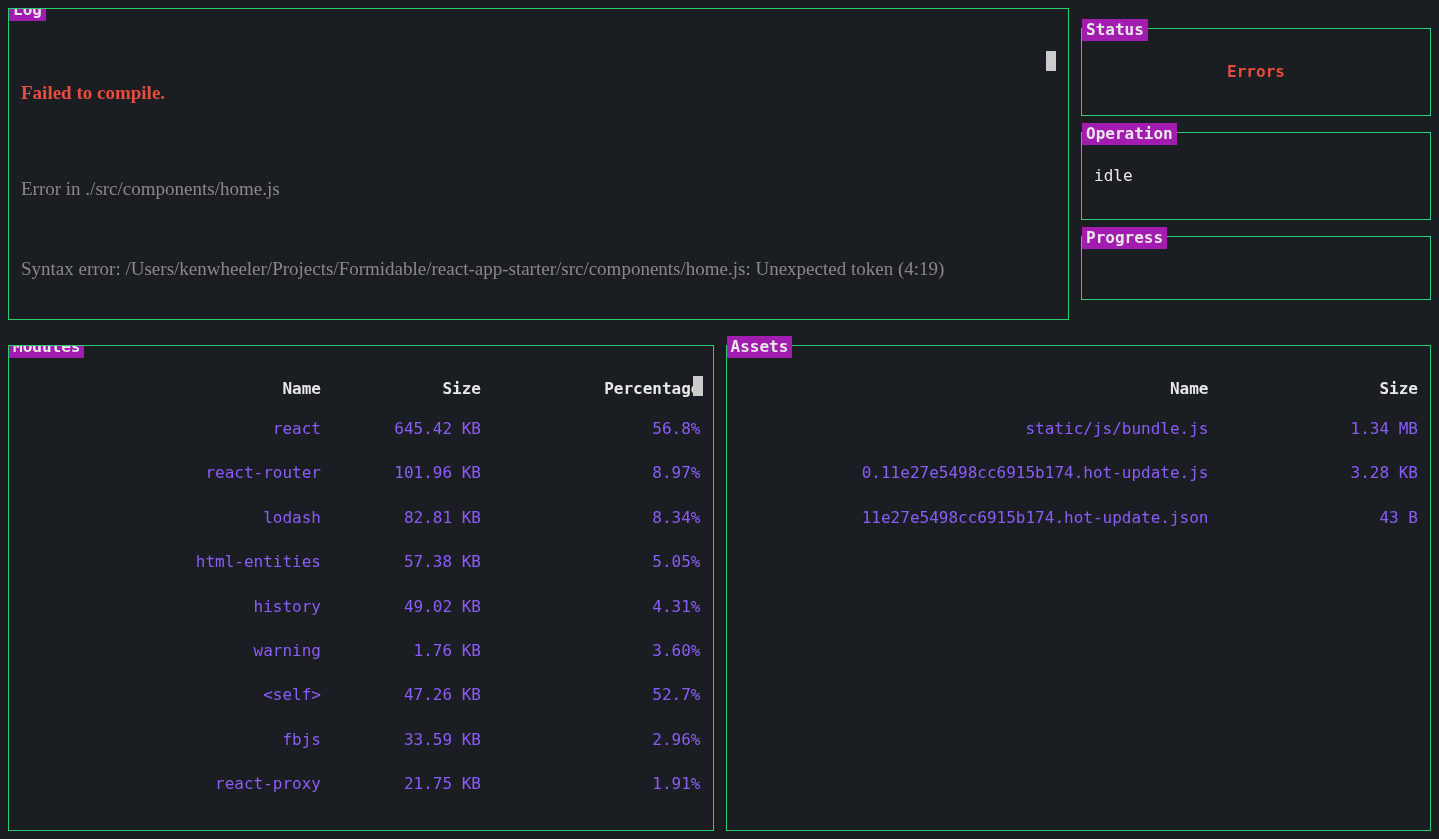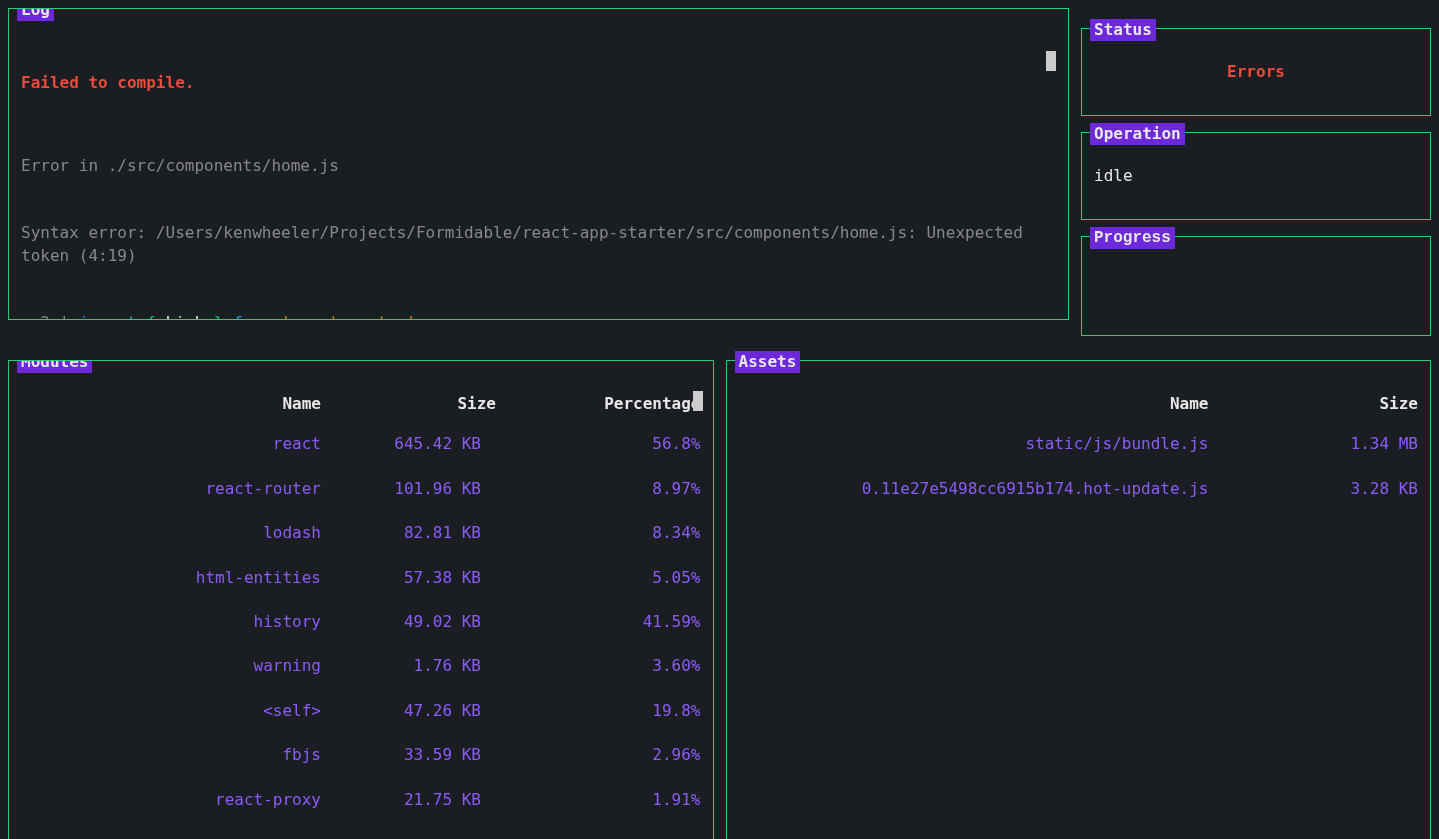--- a/index.html
+++ b/index.html
@@ -26,22 +26,22 @@
       height: 100%;
     }
     .panel {
       border: 1px solid #2ecc71;
       position: relative;
       padding: 18px 12px 12px 12px;
     }
     .panel-title {
       position: absolute;
       top: -10px;
-      left: 8px;
-      background: #6d28d9;
+      left: 0;
+      background: #a21caf;
       padding: 0 4px;
       color: #e8e8e8;
       font-weight: bold;
     }
     .log-panel {
       grid-column: 1;
       grid-row: 1;
       height: 312px;
       position: relative;
       overflow: hidden;
@@ -54,22 +54,21 @@
       gap: 16px;
     }
     .status-panel {
       height: 88px;
       margin-top: 20px;
     }
     .operation-panel {
       height: 88px;
     }
     .progress-panel {
-      height: 100px;
-      font-family: Liberation Mono, monospace;
+      height: 64px;
     }
     .modules-panel {
       grid-column: 1;
       grid-row: 2;
       position: relative;
       overflow: hidden;
     }
     .assets-panel {
       grid-column: 2;
       grid-row: 2;
@@ -78,21 +77,22 @@
       grid-column: 1 / 3;
       grid-row: 2;
       display: grid;
       grid-template-columns: 1fr 1fr;
       gap: 12px;
       text-align: right;
     }
     .log-content {
       color: #888;
       white-space: pre-wrap;
-      font-size: 16px;
+      font-size: 19px;
+      font-family: Liberation Serif, serif;
     }
     .log-error-header {
       color: #e74c3c;
       font-weight: bold;
       margin-bottom: 16px;
       display: block;
     }
     .code-line {
       white-space: pre;
     }
@@ -112,21 +112,20 @@
     }
     .table {
       width: 100%;
     }
     .table-header {
       display: flex;
       margin-bottom: 18px;
       font-weight: bold;
       color: #e8e8e8;
       padding-top: 14px;
-      gap: 15px;
     }
     .table-row {
       display: flex;
       margin-bottom: 22px;
       color: #8b5cf6;
     }
     .col-name { flex: 0 0 300px; }
     .col-size { flex: 0 0 160px; }
     .col-pct { flex: 1; }
     .col-name.indent1 { padding-left: 24px; }
@@ -209,31 +208,31 @@
               <div class="col-pct">8.34%</div>
             </div>
             <div class="table-row">
               <div class="col-name">html-entities</div>
               <div class="col-size">57.38 KB</div>
               <div class="col-pct">5.05%</div>
             </div>
             <div class="table-row">
               <div class="col-name">history</div>
               <div class="col-size">49.02 KB</div>
-              <div class="col-pct">41.59%</div>
+              <div class="col-pct">4.31%</div>
             </div>
             <div class="table-row">
               <div class="col-name indent1">warning</div>
               <div class="col-size">1.76 KB</div>
               <div class="col-pct">3.60%</div>
             </div>
             <div class="table-row">
               <div class="col-name indent1">&lt;self&gt;</div>
               <div class="col-size">47.26 KB</div>
-              <div class="col-pct">19.8%</div>
+              <div class="col-pct">52.7%</div>
             </div>
             <div class="table-row">
               <div class="col-name">fbjs</div>
               <div class="col-size">33.59 KB</div>
               <div class="col-pct">2.96%</div>
             </div>
             <div class="table-row">
               <div class="col-name">react-proxy</div>
               <div class="col-size">21.75 KB</div>
               <div class="col-pct">1.91%</div>
@@ -252,18 +251,22 @@
         </div>
         <div id="assets-rows">
             <div class="table-row">
               <div class="assets-col-name">static/js/bundle.js</div>
               <div class="assets-col-size">1.34 MB</div>
             </div>
             <div class="table-row">
               <div class="assets-col-name">0.11e27e5498cc6915b174.hot-update.js</div>
               <div class="assets-col-size">3.28 KB</div>
             </div>
+            <div class="table-row">
+              <div class="assets-col-name">11e27e5498cc6915b174.hot-update.json</div>
+              <div class="assets-col-size">43 B</div>
+            </div>
           </div>
       </div>
     </div>
   </div>
 
 </div>
 
 </body></html>

